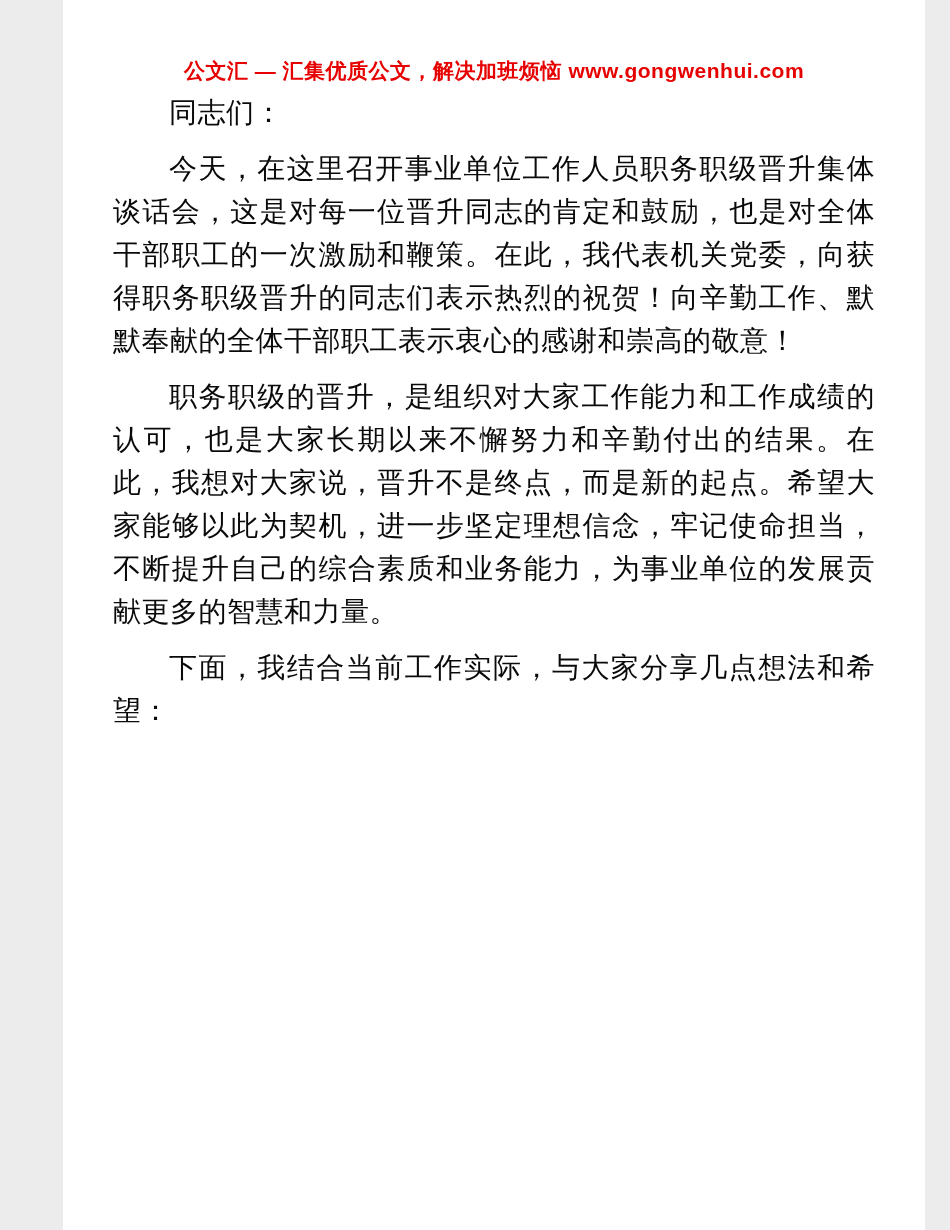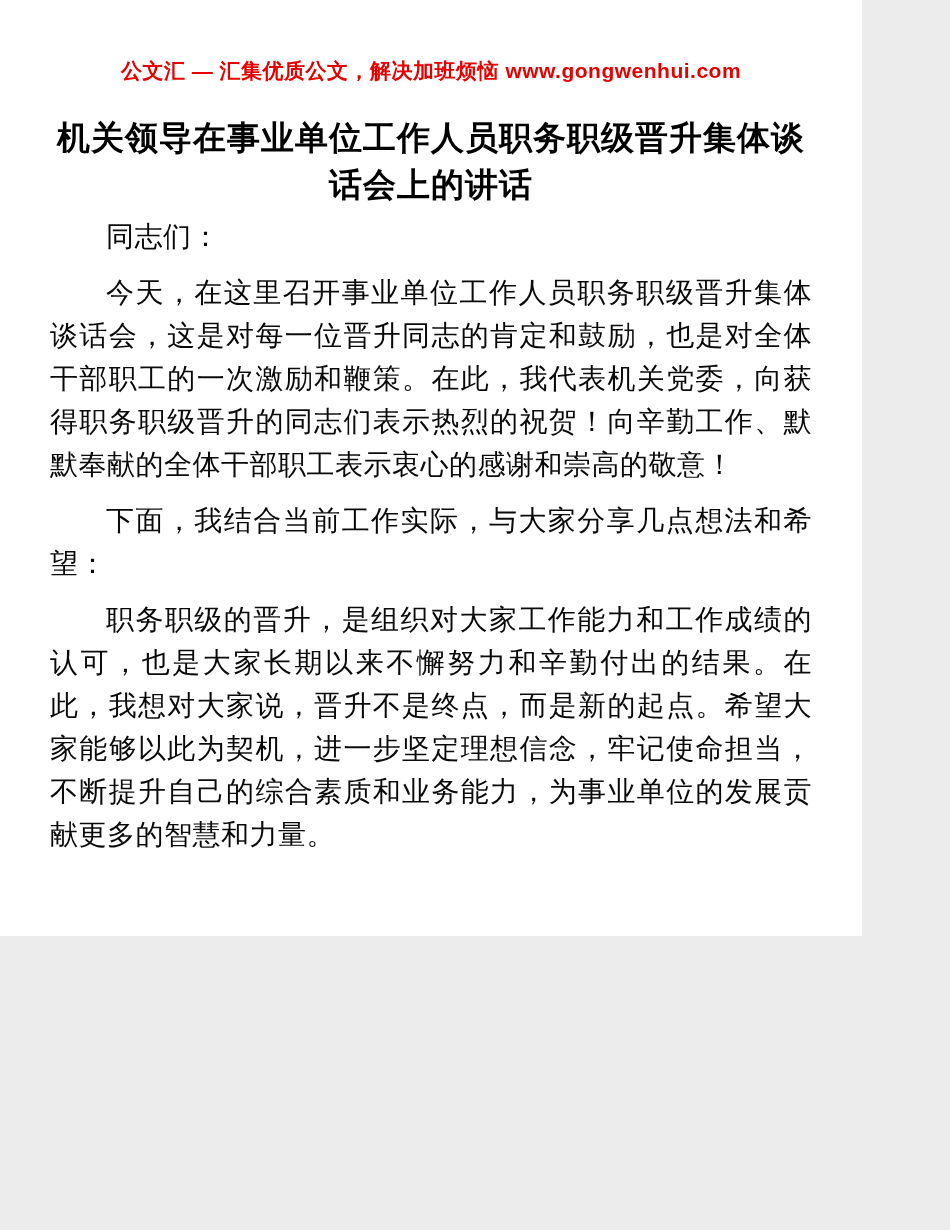--- a/index.html
+++ b/index.html
@@ -4,25 +4,26 @@
 <style>
   * { margin: 0; padding: 0; box-sizing: border-box; }
   html, body { width: 950px; }
   body {
     background: #ececec;
     font-family: "Liberation Sans", sans-serif;
     -webkit-font-smoothing: antialiased;
   }
   .page {
     width: 950px;
-    height: 936px;
+    height: 1230px;
     background: #ececec;
     display: flex;
-    justify-content: flex-start;
+    justify-content: center;
     overflow: hidden;
+    padding-left: 38px;
   }
   .sheet {
     width: 862px;
     height: 1230px;
     background: #ffffff;
     padding: 58px 50px 40px 50px;
   }
   .brand {
     color: #e60000;
     font-size: 21px;
@@ -57,28 +58,27 @@
   }
 </style>
 </head>
 <body>
 
 <div class="page">
   <div class="sheet">
 
     <div class="brand">公文汇 — 汇集优质公文，解决加班烦恼 www.gongwenhui.com</div>
 
-    <h1 class="title">机关领导在事业单位工作人员职务职级晋升集体谈话会上的讲话</h1>
 
     <div class="doc-body">
       <p>同志们：</p>
 
       <p>今天，在这里召开事业单位工作人员职务职级晋升集体谈话会，这是对每一位晋升同志的肯定和鼓励，也是对全体干部职工的一次激励和鞭策。在此，我代表机关党委，向获得职务职级晋升的同志们表示热烈的祝贺！向辛勤工作、默默奉献的全体干部职工表示衷心的感谢和崇高的敬意！</p>
 
+      <p>职务职级的晋升，是组织对大家工作能力和工作成绩的认可，也是大家长期以来不懈努力和辛勤付出的结果。在此，我想对大家说，晋升不是终点，而是新的起点。希望大家能够以此为契机，进一步坚定理想信念，牢记使命担当，不断提升自己的综合素质和业务能力，为事业单位的发展贡献更多的智慧和力量。</p>
+
       <p>下面，我结合当前工作实际，与大家分享几点想法和希望：</p>
-
-      <p>职务职级的晋升，是组织对大家工作能力和工作成绩的认可，也是大家长期以来不懈努力和辛勤付出的结果。在此，我想对大家说，晋升不是终点，而是新的起点。希望大家能够以此为契机，进一步坚定理想信念，牢记使命担当，不断提升自己的综合素质和业务能力，为事业单位的发展贡献更多的智慧和力量。</p>
 
 
     </div>
 
   </div>
 </div>
 
 </body></html>

